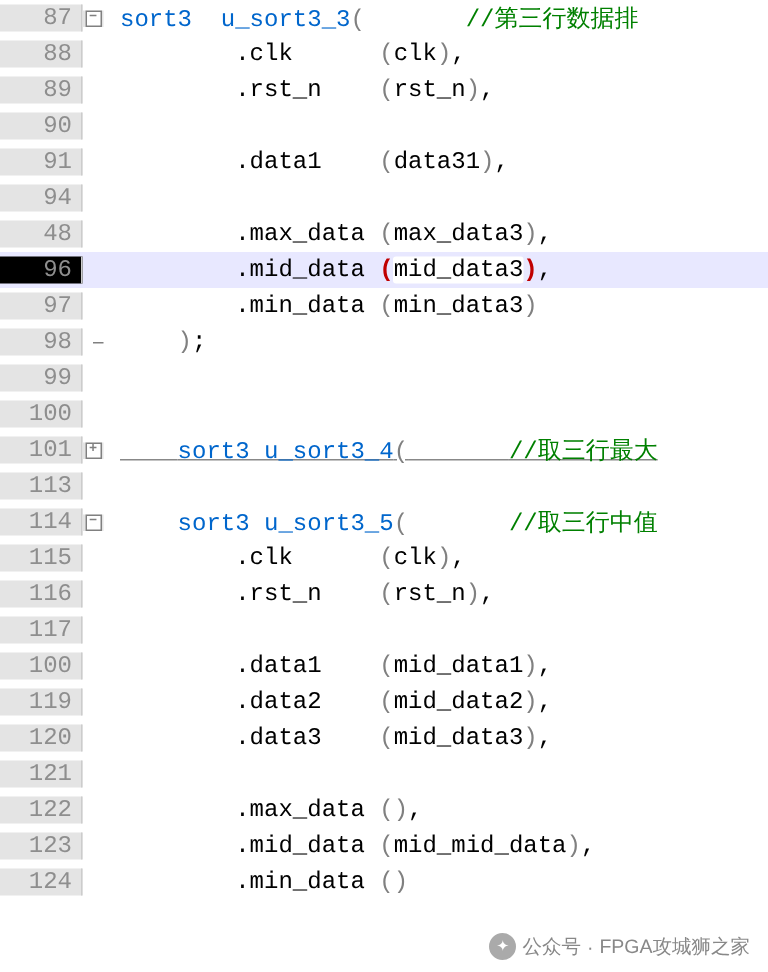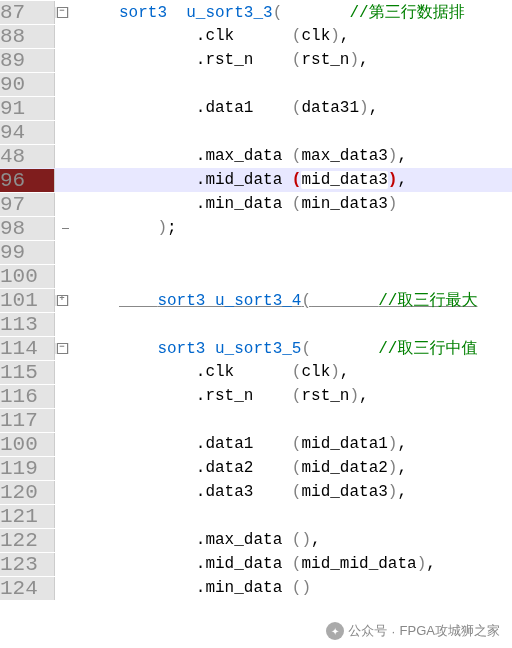--- a/index.html
+++ b/index.html
@@ -16,26 +16,26 @@
     width: 512px;
   }
   .line {
     display: flex;
     align-items: center;
     height: 24px;
     white-space: pre;
   }
   .gutter {
     width: 48px;
-    text-align: left;
+    text-align: right;
     padding-right: 6px;
     color: #8e8e8e;
     background: #e4e4e4;
     flex-shrink: 0;
-    font-size: 21px;
+    font-size: 16px;
     border-right: 1px solid #ccc;
   }
   .fold {
     width: 14px;
     background: #e4e4e4;
     flex-shrink: 0;
     display: flex;
     justify-content: center;
     align-items: center;
     position: relative;
@@ -84,31 +84,30 @@
     bottom: 0;
     width: 2px;
     background: #d40000;
   }
   .redbar.top    { top: 50%; }
   .redbar.bottom { bottom: 50%; }
   .code {
     padding-left: 4px;
     flex: 0 0 auto;
     color: #000;
-    margin-left: 39px;
   }
   .line.current .code-row,
   .line.current .gutter,
   .line.current .fold,
   .line.current .margin,
   .line.current {
     background: #e8e8ff;
   }
   .line.current .gutter {
-    background: #7f1d1d;
+    background: #000000;
   }
   .kw   { color: #0066cc; }
   .paren{ color: #808080; }
   .paren-match{ color: #c00000; font-weight: bold; }
   .comment { color: #008000; }
   .hl { background: #ffffff; border-radius: 2px; }
   .code-row {
     display: flex;
     align-items: center;
     flex: 1;

